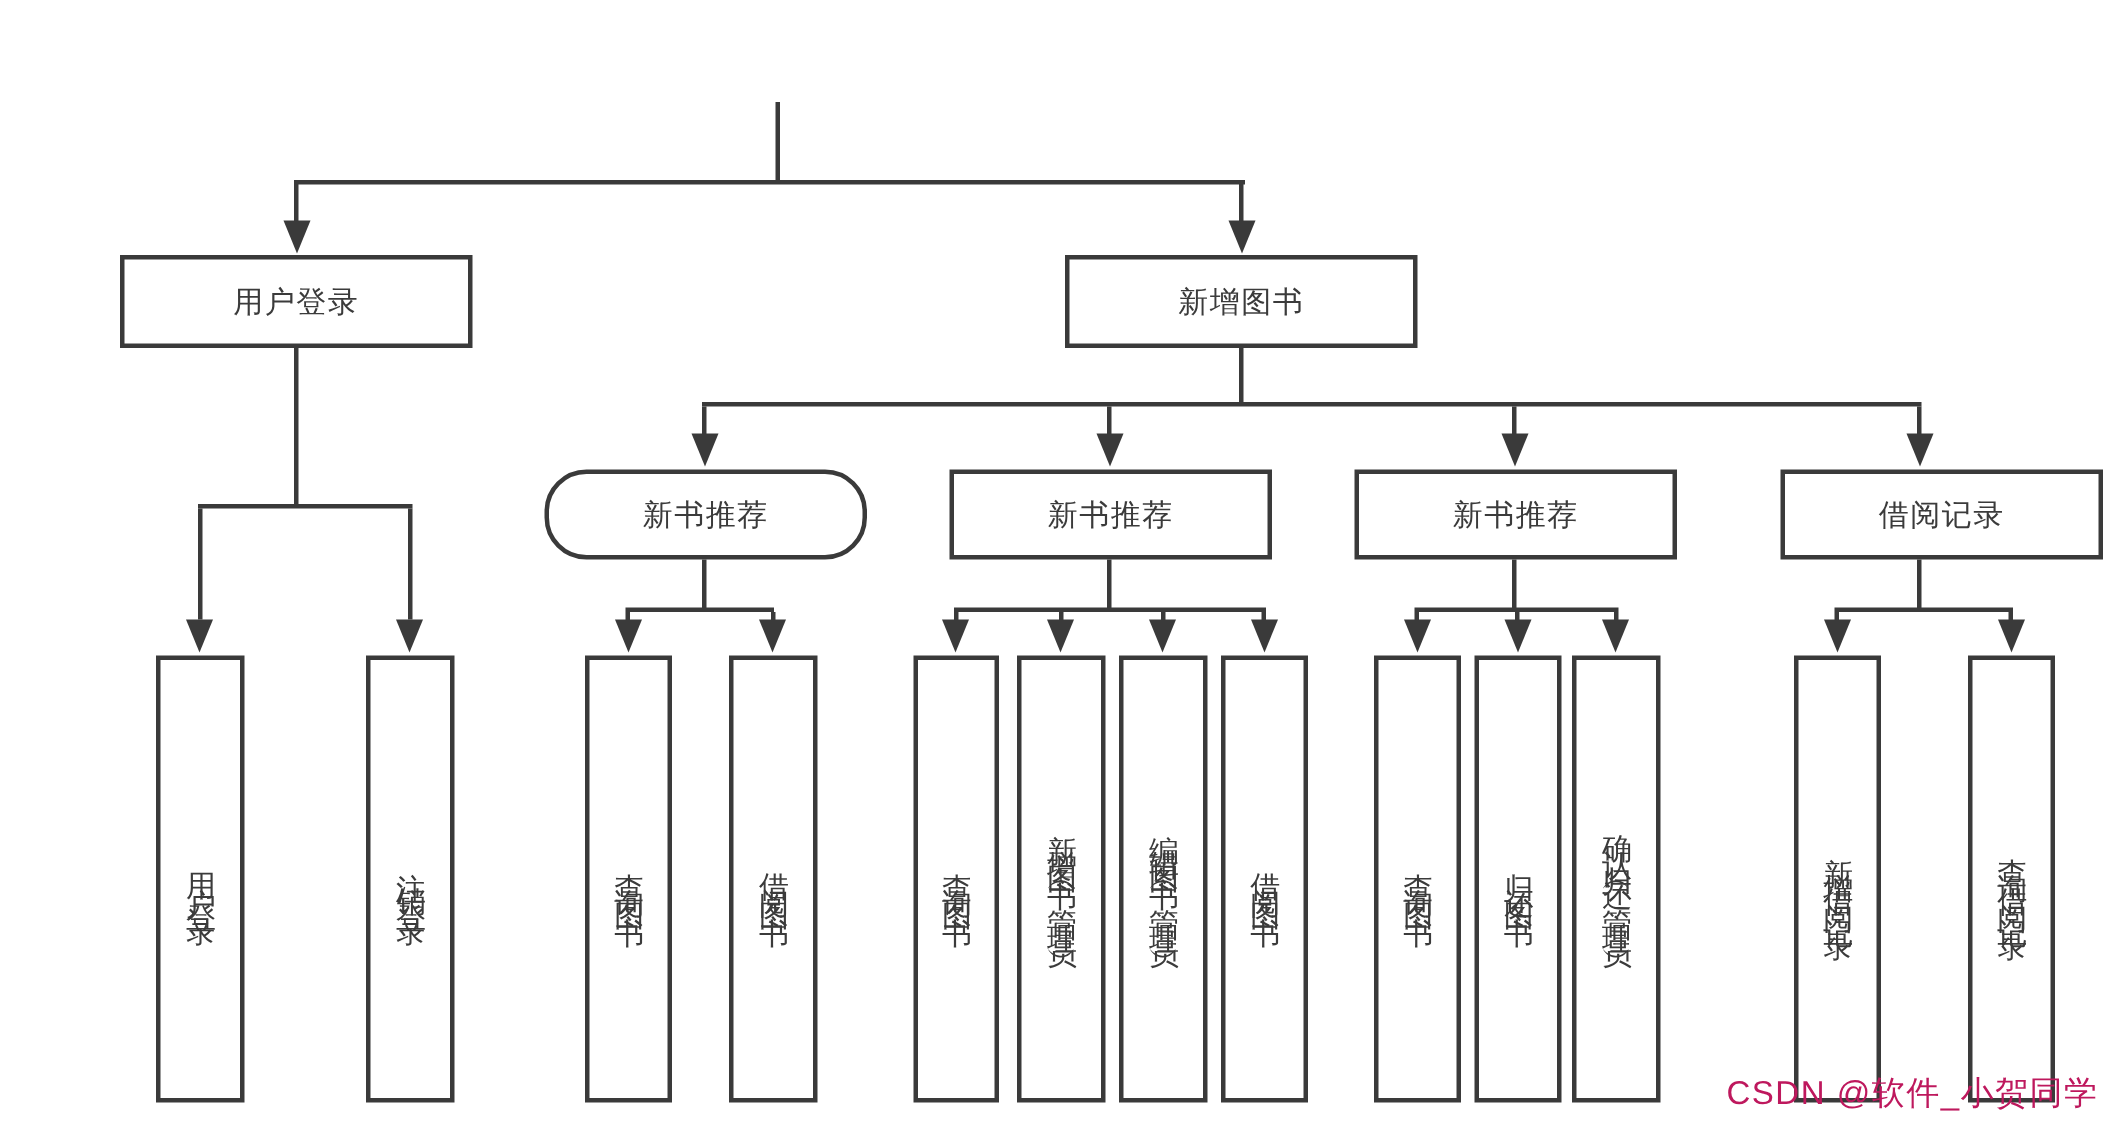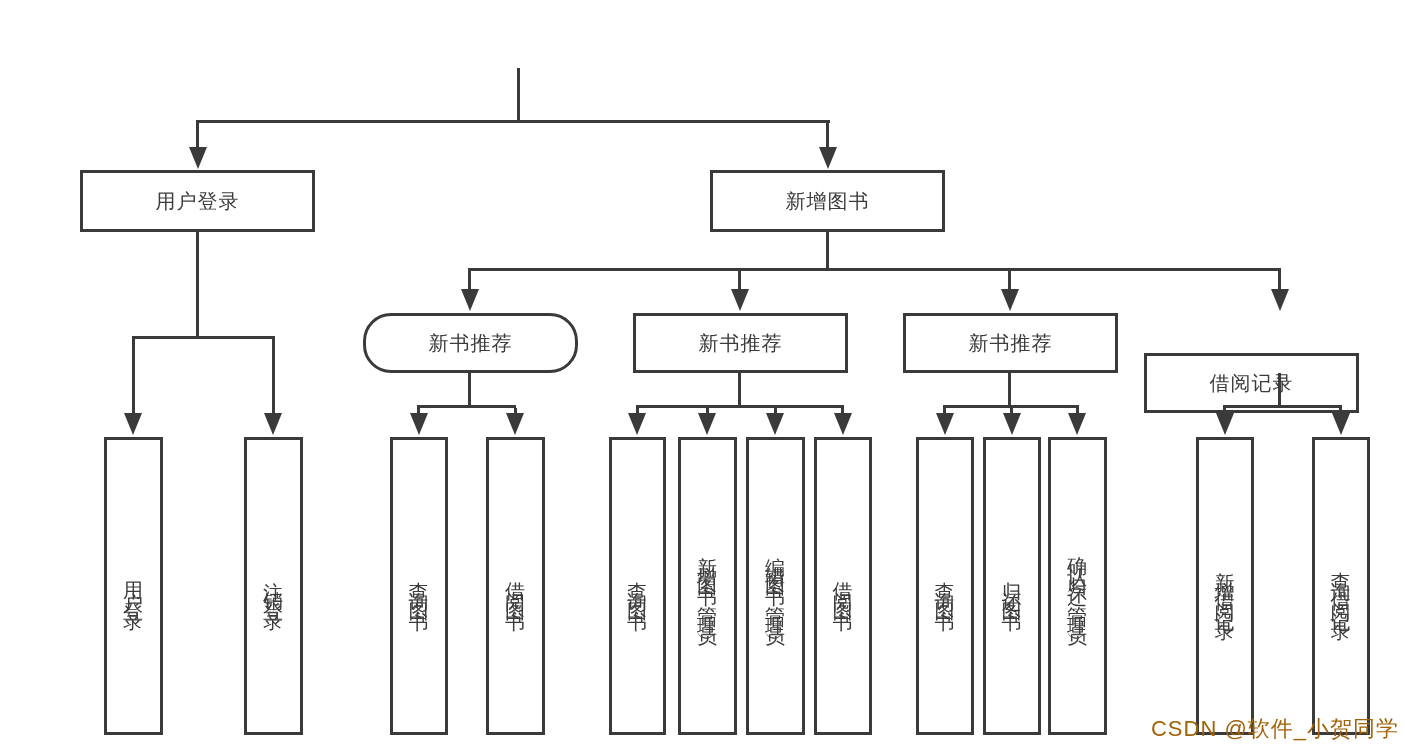--- a/index.html
+++ b/index.html
@@ -43,21 +43,21 @@
   .arrow{
     position:absolute;width:0;height:0;
     border-left:9px solid transparent;
     border-right:9px solid transparent;
     border-top:22px solid #3a3a3a;
   }
   .watermark{
     position:absolute;
     right:6px;bottom:3px;
     font-size:22px;
-    color:#a16207;
+    color:#be185d;
     letter-spacing:1px;
     z-index:5;
     white-space:nowrap;
   }
 </style>
 </head>
 <body>
 
 <div id="stage">
 
@@ -86,21 +86,21 @@
   <div class="vline" style="left:738px;top:271px;height:20px;"></div>
   <div class="arrow" style="left:731px;top:289px;"></div>
   <div class="vline" style="left:1008px;top:271px;height:20px;"></div>
   <div class="arrow" style="left:1001px;top:289px;"></div>
   <div class="vline" style="left:1278px;top:271px;height:20px;"></div>
   <div class="arrow" style="left:1271px;top:289px;"></div>
 
   <div class="box" style="left:363px;top:313px;width:215px;height:60px;border-radius:28px;">新书推荐</div>
   <div class="box" style="left:633px;top:313px;width:215px;height:60px;">新书推荐</div>
   <div class="box" style="left:903px;top:313px;width:215px;height:60px;">新书推荐</div>
-  <div class="box" style="left:1144px;top:313px;width:215px;height:60px;margin-top:40px;">借阅记录</div>
+  <div class="box" style="left:1187px;top:313px;width:215px;height:60px;">借阅记录</div>
 
   <div class="vline" style="left:468px;top:373px;height:33px;"></div>
   <div class="hline" style="left:417px;top:405px;width:99px;"></div>
   <div class="vline" style="left:417px;top:408px;height:7px;"></div>
   <div class="arrow" style="left:410px;top:413px;"></div>
   <div class="vline" style="left:514px;top:408px;height:7px;"></div>
   <div class="arrow" style="left:506px;top:413px;"></div>
 
   <div class="vline" style="left:738px;top:373px;height:33px;"></div>
   <div class="hline" style="left:636px;top:405px;width:208px;"></div>

